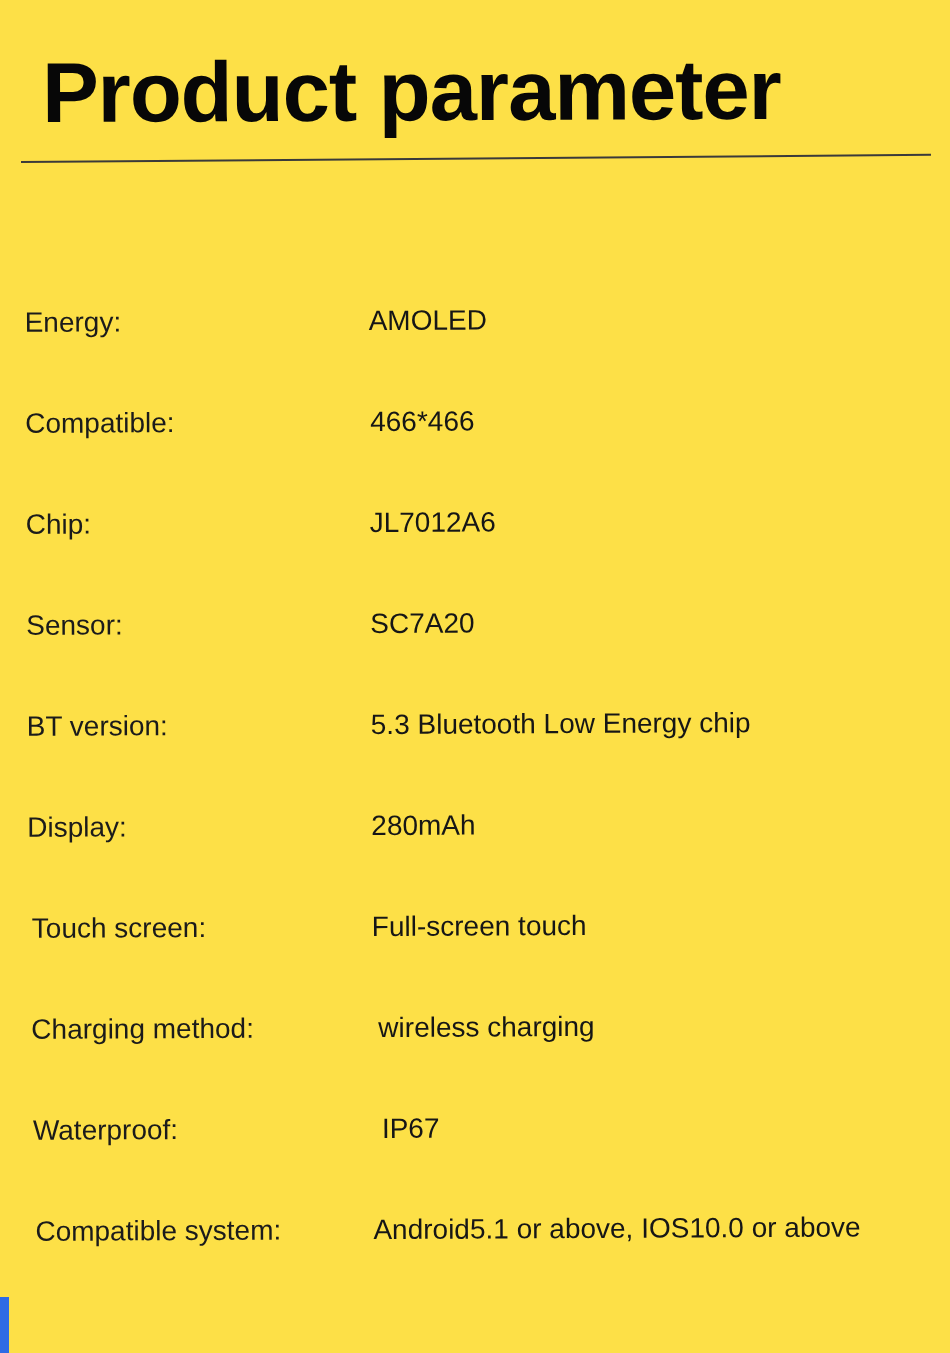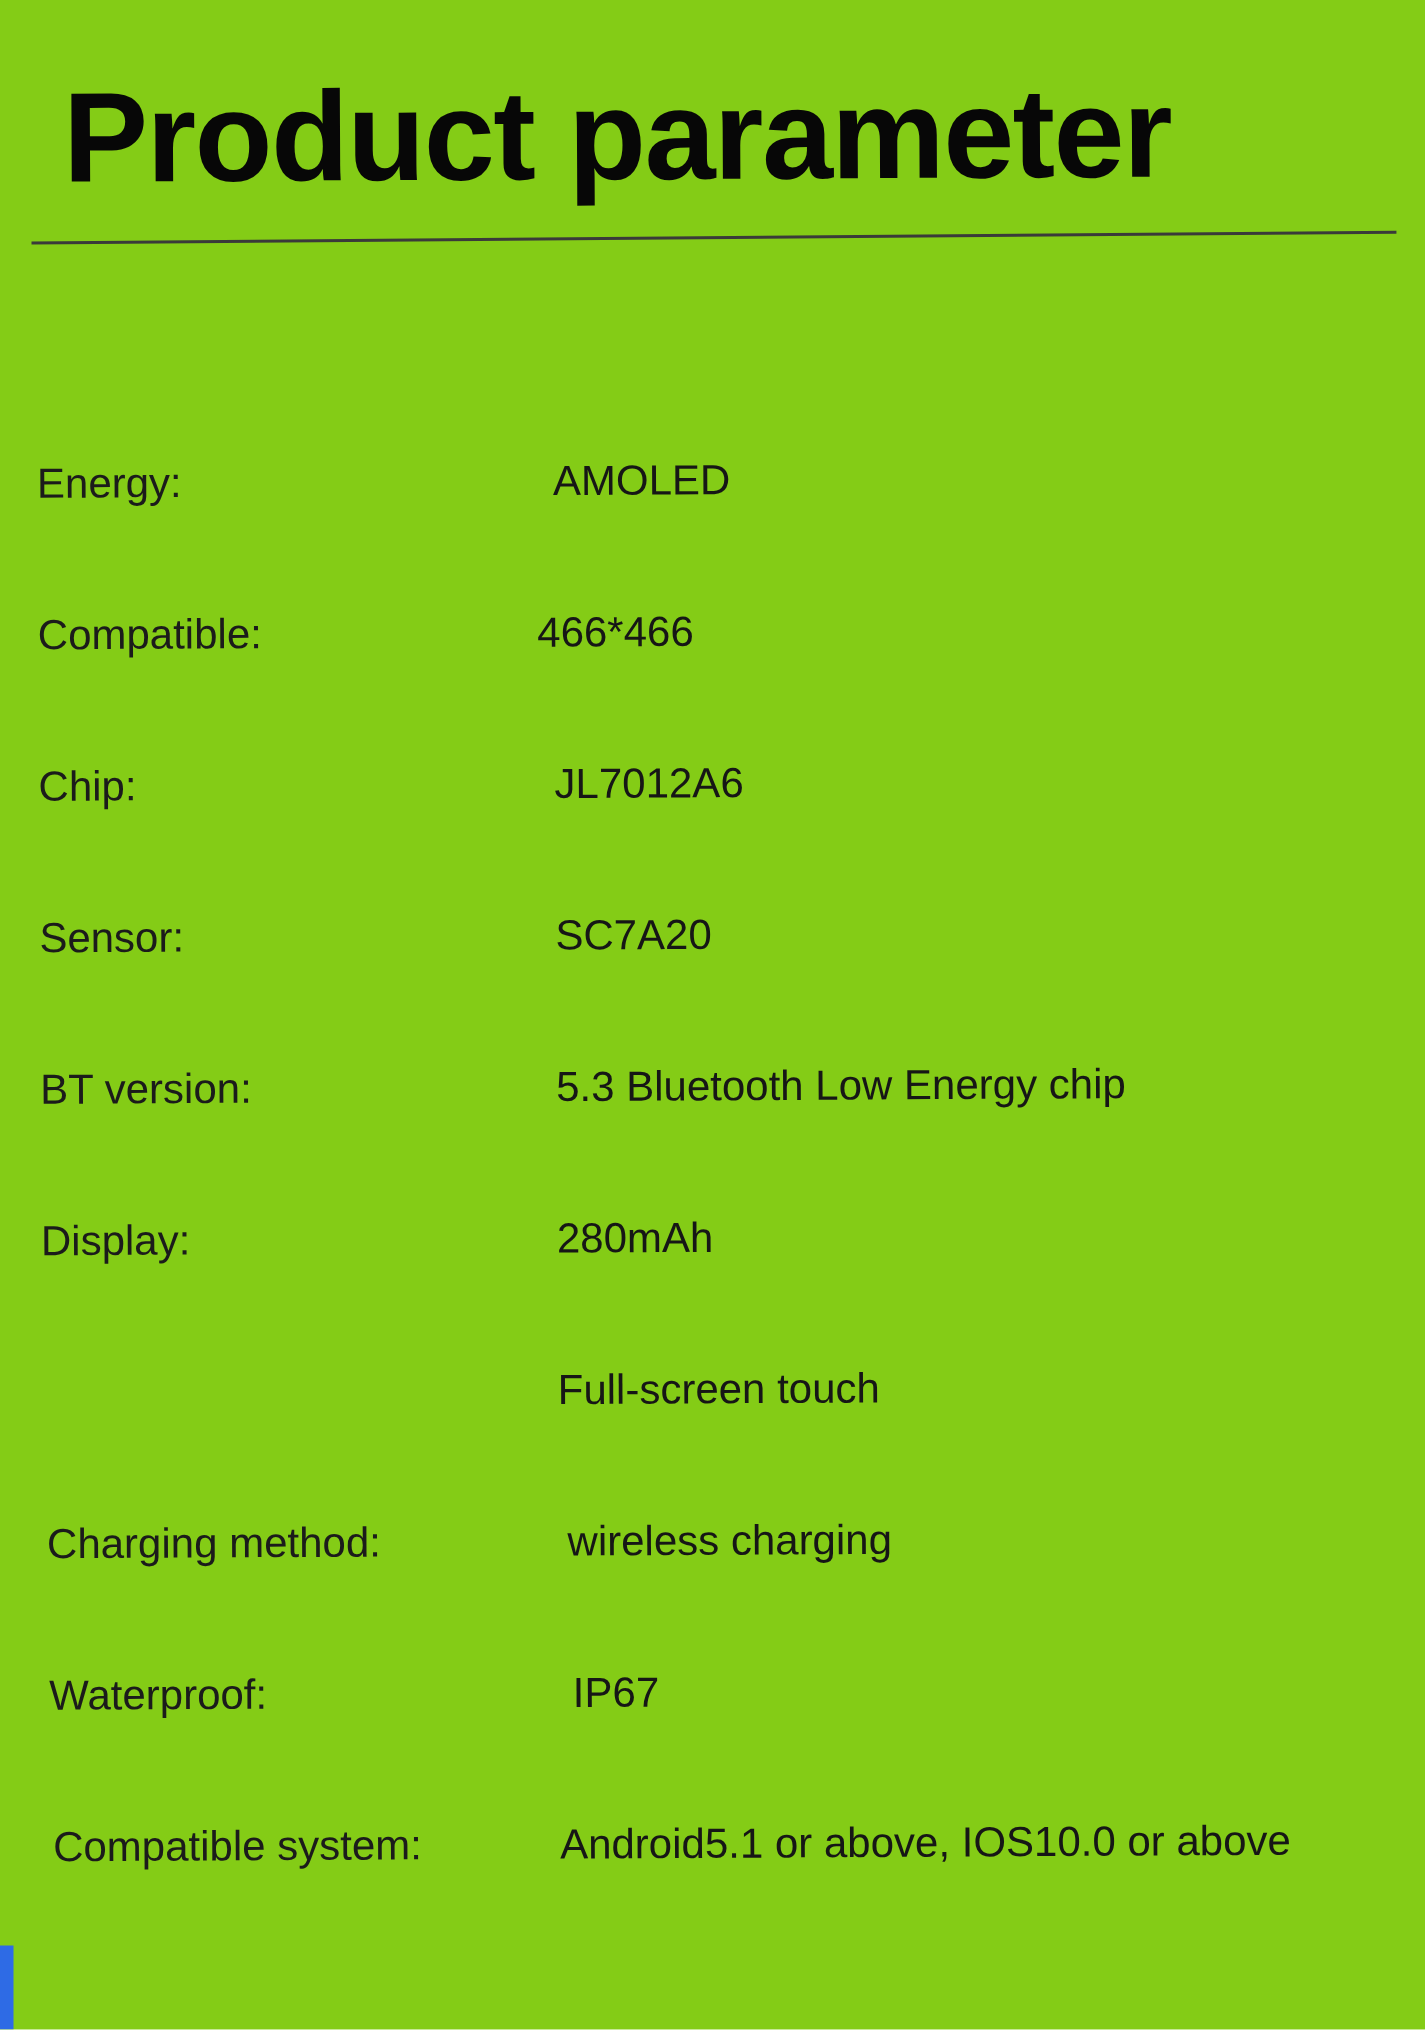--- a/index.html
+++ b/index.html
@@ -11,21 +11,21 @@
     width: 950px;
     height: 1353px;
     position: relative;
     overflow: hidden;
     font-family: "Liberation Sans", sans-serif;
     color: #1c1c1c;
   }
   .page {
     position: absolute;
     inset: 0;
-    background: #84cc16;
+    background: #fde047;
   }
   .title {
     position: absolute;
     left: 42px;
     top: 44px;
     font-size: 85px;
     font-weight: 700;
     letter-spacing: -1px;
     color: #070707;
     white-space: nowrap;
@@ -87,39 +87,40 @@
 
   <div class="divider" style="background: rgb(58, 58, 58);"></div>
 
   <div class="spec-list">
     <div class="spec-row">
       <span class="spec-label">Energy:</span>
       <span class="spec-value">AMOLED</span>
     </div>
     <div class="spec-row">
       <span class="spec-label">Compatible:</span>
-      <span class="spec-value" style="left:360px">466*466</span>
+      <span class="spec-value" style="left:372px">466*466</span>
     </div>
     <div class="spec-row">
       <span class="spec-label">Chip:</span>
       <span class="spec-value">JL7012A6</span>
     </div>
     <div class="spec-row">
       <span class="spec-label">Sensor:</span>
       <span class="spec-value">SC7A20</span>
     </div>
     <div class="spec-row">
       <span class="spec-label">BT version:</span>
       <span class="spec-value">5.3 Bluetooth Low Energy chip</span>
     </div>
     <div class="spec-row">
       <span class="spec-label">Display:</span>
       <span class="spec-value">280mAh</span>
     </div>
     <div class="spec-row">
+      <span class="spec-label" style="left:31px">Touch screen:</span>
       <span class="spec-value">Full-screen touch</span>
     </div>
     <div class="spec-row">
       <span class="spec-label" style="left:30px">Charging method:</span>
       <span class="spec-value" style="left:377px">wireless charging</span>
     </div>
     <div class="spec-row">
       <span class="spec-label" style="left:31px">Waterproof:</span>
       <span class="spec-value" style="left:380px">IP67</span>
     </div>

